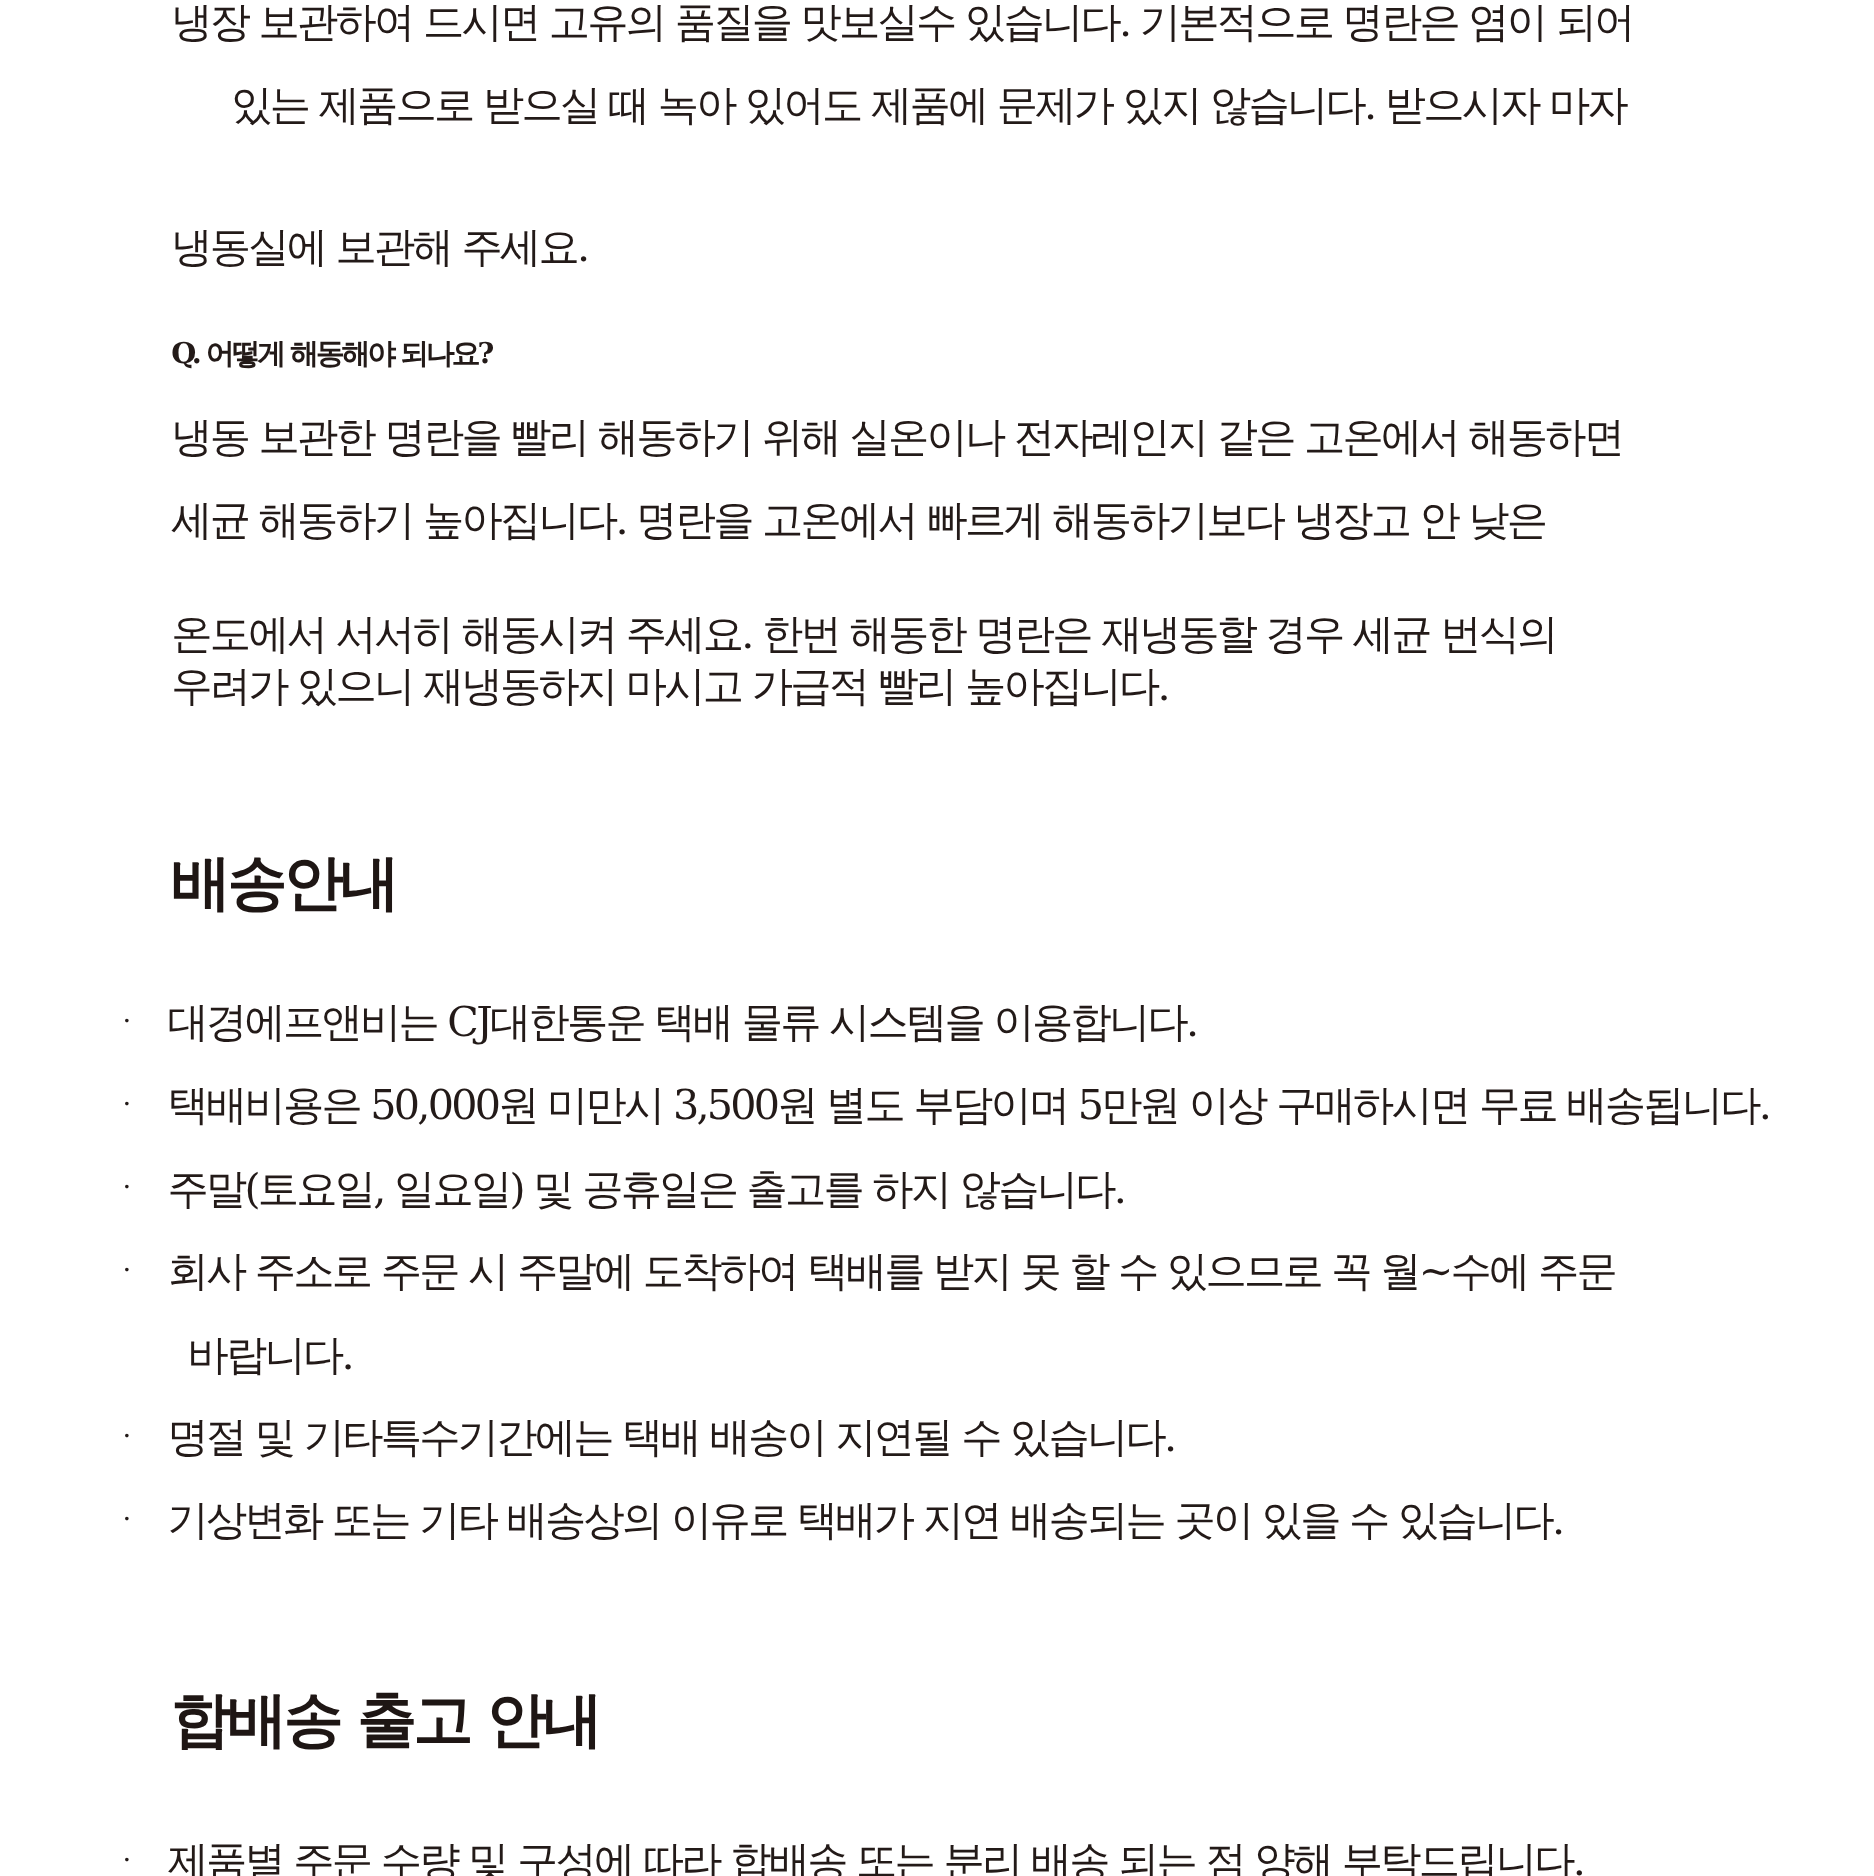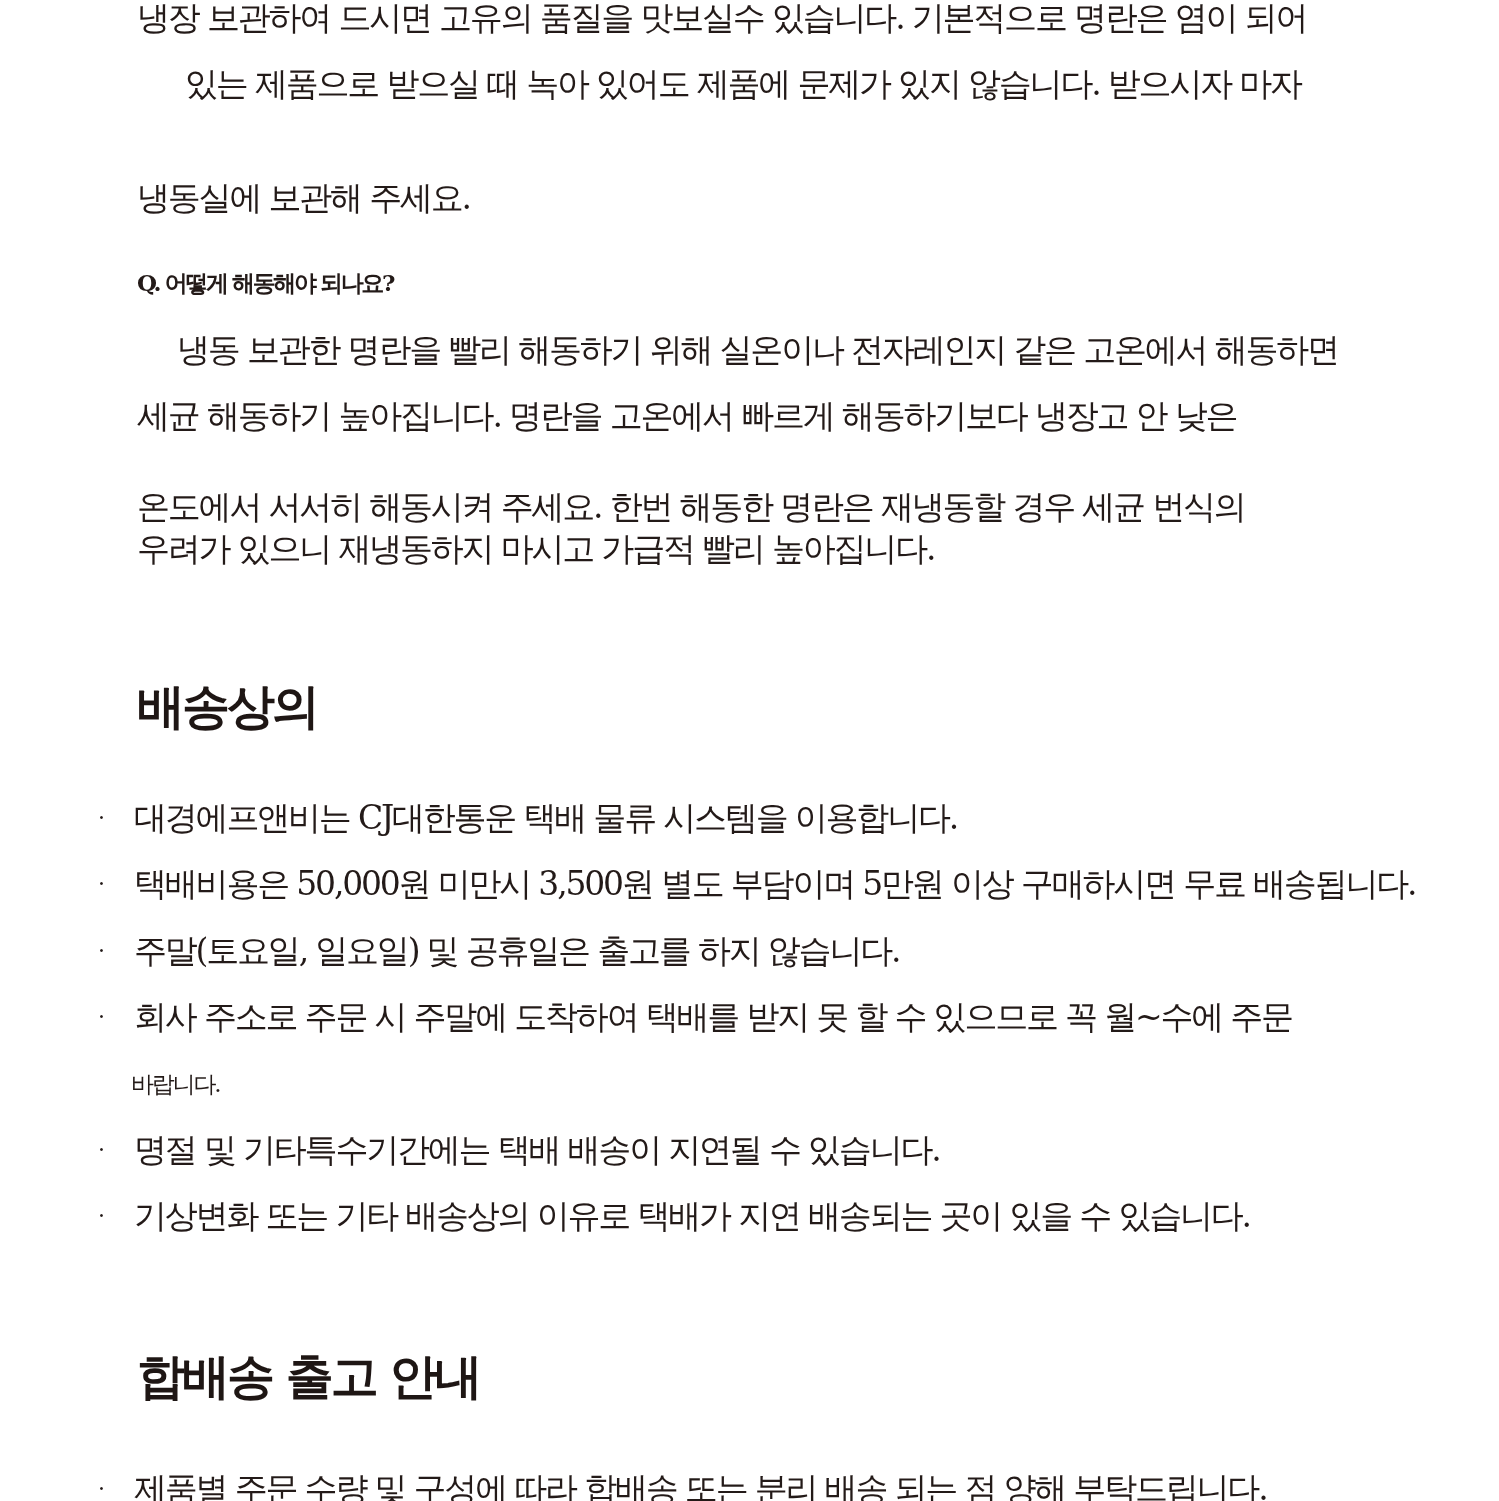--- a/index.html
+++ b/index.html
@@ -67,48 +67,48 @@
       font-size: 22px;
       line-height: 40px;
     }
     .bullet-text {
       position: absolute;
       left: 36px;
       top: 0;
     }
     .cont-line {
       position: absolute;
-      left: 131px;
-      font-size: 23px;
+      left: 150px;
+      font-size: 33px;
       letter-spacing: -2.2px;
       white-space: nowrap;
       line-height: 40px;
     }
   </style>
 </head>
 <body>
 
 <div class="page">
 
   <div>
     <div class="para-line" style="top:-2px;">냉장 보관하여 드시면 고유의 품질을 맛보실수 있습니다. 기본적으로 명란은 염이 되어</div>
     <div class="para-line" style="top:64px;margin-left:48px;">있는 제품으로 받으실 때 녹아 있어도 제품에 문제가 있지 않습니다. 받으시자 마자</div>
     <div class="para-line" style="top:130px;margin-top:48px;">냉동실에 보관해 주세요.</div>
   </div>
 
   <div>
     <div class="q-line" style="top:263px;">Q. 어떻게 해동해야 되나요?</div>
-    <div class="para-line" style="top:330px;margin-left:40px;">냉동 보관한 명란을 빨리 해동하기 위해 실온이나 전자레인지 같은 고온에서 해동하면</div>
+    <div class="para-line" style="top:330px;">냉동 보관한 명란을 빨리 해동하기 위해 실온이나 전자레인지 같은 고온에서 해동하면</div>
     <div class="para-line" style="top:396px;">세균 해동하기 높아집니다. 명란을 고온에서 빠르게 해동하기보다 냉장고 안 낮은</div>
     <div class="para-line" style="top:487px;">온도에서 서서히 해동시켜 주세요. 한번 해동한 명란은 재냉동할 경우 세균 번식의</div>
     <div class="para-line" style="top:529px;">우려가 있으니 재냉동하지 마시고 가급적 빨리 높아집니다.</div>
   </div>
 
   <div>
-    <div class="section-title" style="top:678px;">배송상의</div>
+    <div class="section-title" style="top:678px;">배송안내</div>
 
     <div class="bullet-row" style="top:798px;">
       <span class="bullet-dot">·</span>
       <span class="bullet-text">대경에프앤비는 CJ대한통운 택배 물류 시스템을 이용합니다.</span>
     </div>
     <div class="bullet-row" style="top:864px;">
       <span class="bullet-dot">·</span>
       <span class="bullet-text">택배비용은  50,000원 미만시 3,500원 별도 부담이며 5만원 이상 구매하시면 무료 배송됩니다.</span>
     </div>
     <div class="bullet-row" style="top:931px;">

